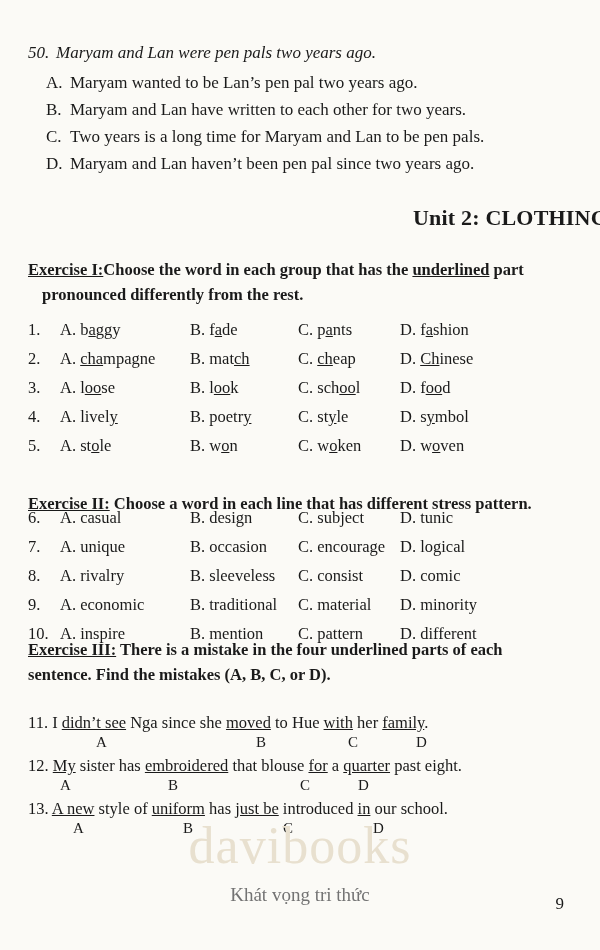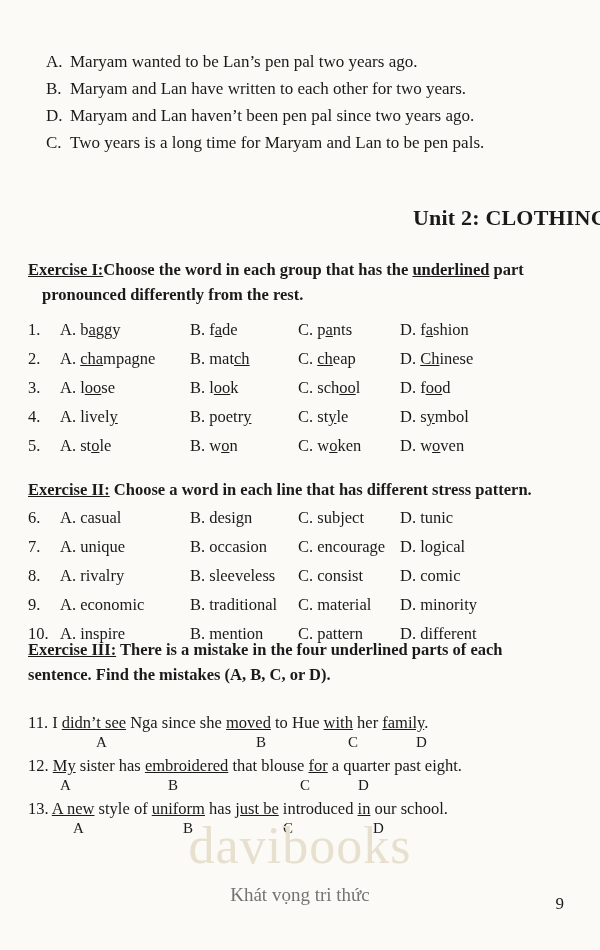--- a/index.html
+++ b/index.html
@@ -76,21 +76,21 @@
     font-weight: bold;
     line-height: 1.5;
   }
   .ex-label {
     text-decoration: underline;
   }
   .u { text-decoration: underline; }
 
   #ex1-head { top: 258px; }
   #ex1-head .line2 { display: block; padding-left: 14px; }
-  #ex2-head { top: 478px; }
+  #ex2-head { top: 492px; }
   #ex3-head { top: 638px; font-family: Liberation Serif, serif; }
   #ex3-head .line2 { display: block; }
 
   
   .qtable {
     position: absolute;
     left: 28px;
     font-size: 16.5px;
     border-collapse: collapse;
   }
@@ -162,32 +162,35 @@
     bottom: 36px;
     font-size: 17px;
   }
 </style>
 </head>
 <body>
 
 <div class="page">
 
   <div class="q50">
+    <div class="q50-stem">
+      <span class="q50-num">50.</span><span>Maryam and Lan were pen pals two years ago.</span>
+    </div>
     <div class="q50-opts">
       <div class="q50-opt">
         <span class="q50-letter">A.</span><span>Maryam wanted to be Lan’s pen pal two years ago.</span>
       </div>
       <div class="q50-opt">
         <span class="q50-letter">B.</span><span>Maryam and Lan have written to each other for two years.</span>
       </div>
       <div class="q50-opt">
+        <span class="q50-letter">C.</span><span>Two years is a long time for Maryam and Lan to be pen pals.</span>
+      </div>
+      <div class="q50-opt">
         <span class="q50-letter">D.</span><span>Maryam and Lan haven’t been pen pal since two years ago.</span>
-      </div>
-      <div class="q50-opt">
-        <span class="q50-letter">C.</span><span>Two years is a long time for Maryam and Lan to be pen pals.</span>
       </div>
     </div>
   </div>
 
   <div class="unit-title">Unit 2: CLOTHING</div>
 
   <div class="ex-head" id="ex1-head">
     <span class="ex-label">Exercise I:</span><span>Choose the word in each group that has the </span><span class="u">underlined</span><span> part</span>
     <span class="line2">pronounced differently from the rest.</span>
   </div>
@@ -292,21 +295,21 @@
         <span class="marker" style="left: 68px;">A</span>
         <span class="marker" style="left: 228px;">B</span>
         <span class="marker" style="left: 320px;">C</span>
         <span class="marker" style="left: 388px;">D</span>
       </div>
   </div>
 
   <div class="sent-block" id="s12">
     <div class="sent-line">
       <span>12.</span>
-      <span id="s12-parts"><span style="text-decoration: underline;">My</span><span> sister has </span><span style="text-decoration: underline;">embroidered</span><span> that blouse </span><span style="text-decoration: underline;">for</span><span> a </span><span style="">quarter</span><span> past eight.</span></span>
+      <span id="s12-parts"><span style="text-decoration: underline;">My</span><span> sister has </span><span style="text-decoration: underline;">embroidered</span><span> that blouse </span><span style="text-decoration: underline;">for</span><span> a </span><span style="text-decoration: underline;">quarter</span><span> past eight.</span></span>
     </div>
     <div class="marker-line" id="s12-markers">
         <span class="marker" style="left: 32px;">A</span>
         <span class="marker" style="left: 140px;">B</span>
         <span class="marker" style="left: 272px;">C</span>
         <span class="marker" style="left: 330px;">D</span>
       </div>
   </div>
 
   <div class="sent-block" id="s13">

